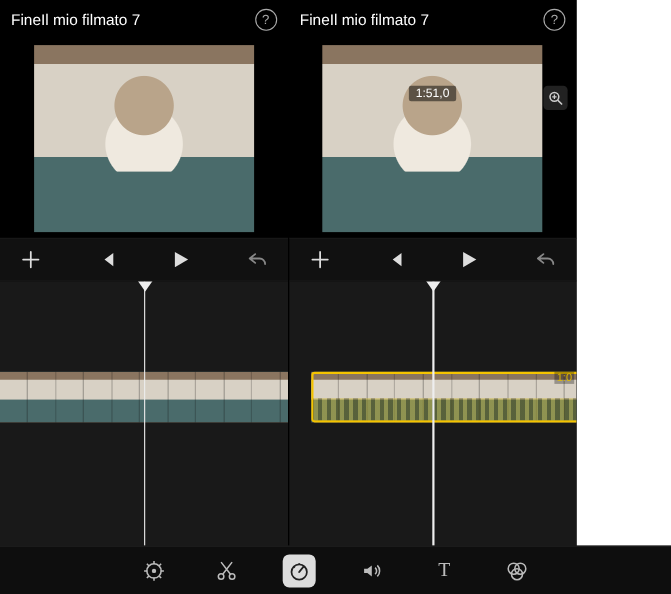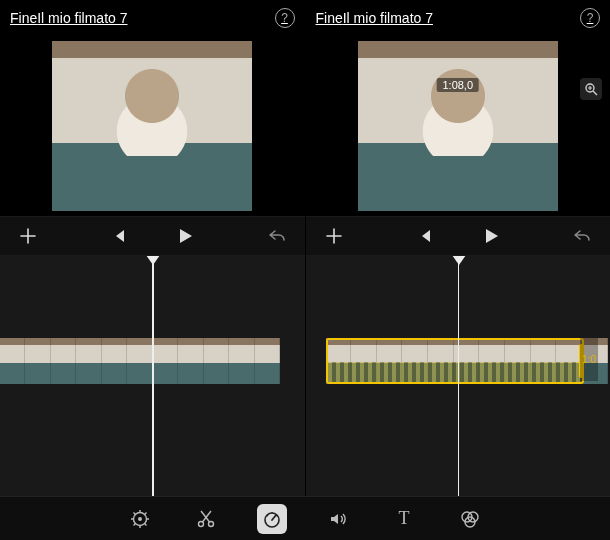--- a/index.html
+++ b/index.html
@@ -6,25 +6,24 @@
   body {
     width: 610px;
     height: 540px;
     background: #fff;
     font-family: -apple-system, BlinkMacSystemFont, "Helvetica Neue", sans-serif;
     overflow: hidden;
     color: #fff;
     font-size: 13px;
   }
   .container {
-    width: 610px;
+    width: 524px;
     height: 540px;
     display: flex;
     background: #000;
-    text-decoration: underline;
   }
   .panel {
     flex: 1;
     display: flex;
     flex-direction: column;
     background: #000;
     position: relative;
   }
   .panel + .panel { border-left: 1px solid #000; }
   .topbar {
@@ -149,25 +148,25 @@
       to bottom,
       #8a7560 0%, #8a7560 15%,
       #d8d1c5 15%, #d8d1c5 55%,
       #4a6b6b 55%, #4a6b6b 100%
     );
     border-right: 1px solid rgba(0,0,0,0.15);
   }
   .time-label {
     position: absolute;
     top: 82px;
-    right: 12px;
+    right: 2px;
     color: #e0b800;
     font-size: 10px;
     background: rgba(0,0,0,0.3);
-    padding: 16px 2px;
+    padding: 0 2px;
     z-index:4;
   }
   .clip-selected {
     position: absolute;
     top: 82px;
     height: 46px;
     border: 2px solid #f5c400;
     border-radius: 3px;
     z-index: 3;
   }
@@ -303,21 +302,21 @@
     </div>
   </div>
 
   <div class="panel">
     <div class="topbar">
       <span class="left">Fine</span>
       <span class="title">Il mio filmato 7</span>
       <span class="help-icon">?</span>
     </div>
     <div class="preview-area">
-      <div class="timestamp-badge">1:08,0</div>
+      <div class="timestamp-badge">1:51,0</div>
       <div class="zoom-btn">
         <svg width="14" height="14" viewBox="0 0 14 14">
             <circle cx="6" cy="6" r="4" stroke="#ccc" stroke-width="1.4" fill="none"></circle>
             <path d="M9 9l4 4" stroke="#ccc" stroke-width="1.4"></path>
             <path d="M6 4v4M4 6h4" stroke="#ccc" stroke-width="1.2"></path>
           </svg>
       </div>
       <div class="preview-thumb"></div>
     </div>
     <div class="transport">

